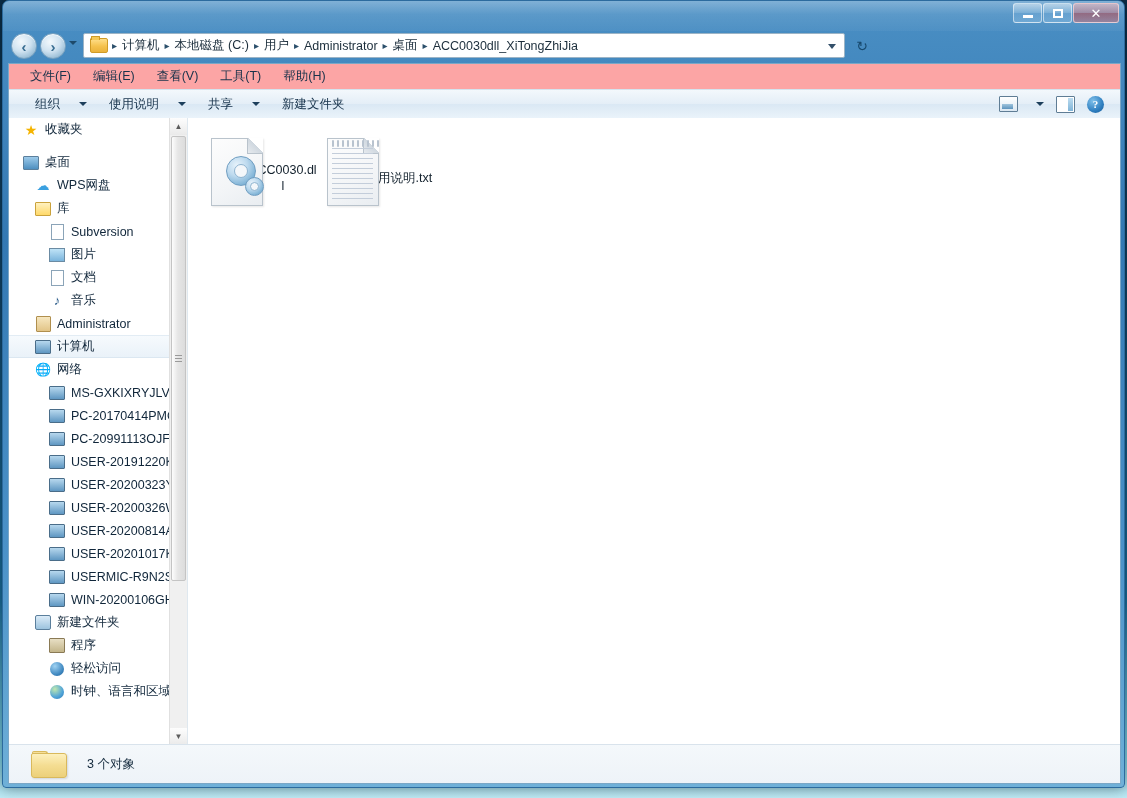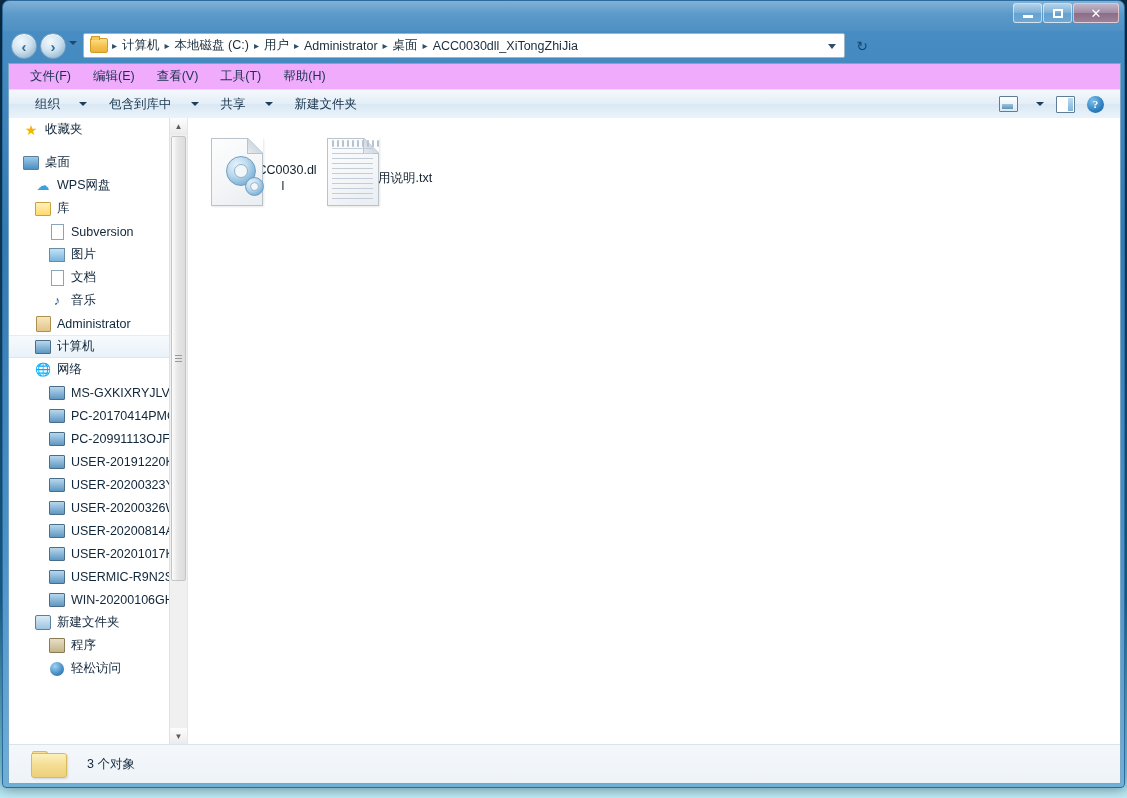--- a/index.html
+++ b/index.html
@@ -128,21 +128,21 @@
   .client {
     position: absolute; left: 5px; top: 62px; width: 1113px; height: 721px;
     background: #fff; border: 1px solid #7aa7c6;
     box-sizing: border-box;
     overflow: hidden;
   }
 
   
   .menubar {
     position: absolute; left: 0; top: 0; right: 0; height: 25px;
-    background: #f0abfc;
+    background: #fca5a5;
     display: flex; align-items: center;
     font-size: 12.5px; color: #18324a;
   }
   .menuitem { padding: 3px 9px; margin-left: 4px; white-space: nowrap; }
   .menuitem:first-child { margin-left: 12px; }
 
   
   .toolbar {
     position: absolute; left: 0; top: 25px; right: 0; height: 28px;
     background: linear-gradient(180deg, #f3f8fc 0%, #e4eef7 50%, #dae8f4 51%, #eaf3fa 100%);
@@ -441,21 +441,21 @@
       <div class="menuitem">工具(T)</div>
       <div class="menuitem">帮助(H)</div>
     </div>
 
     <div class="toolbar">
       <div class="tbitem">
         <span>组织</span>
         <span class="tb-caret"></span>
       </div>
       <div class="tbitem">
-        <span>包含到库中</span>
+        <span>使用说明</span>
         <span class="tb-caret"></span>
       </div>
       <div class="tbitem">
         <span>共享</span>
         <span class="tb-caret"></span>
       </div>
       <div class="tbitem">
         <span>新建文件夹</span>
       </div>
 
@@ -617,20 +617,26 @@
                 <span class="i-prog"></span>
               </span>
               <span class="nav-label">程序</span>
             </div>
             <div class="navrow lvl2">
               <span class="nav-ico">
                 <span class="i-ease"></span>
               </span>
               <span class="nav-label">轻松访问</span>
             </div>
+            <div class="navrow lvl2">
+              <span class="nav-ico">
+                <span class="i-globe"></span>
+              </span>
+              <span class="nav-label">时钟、语言和区域</span>
+            </div>
           </div>
         <div class="navscroll">
           <div class="sb-arrow up">▲</div>
           <div class="sb-thumb">
             <span class="sb-grip">
                 <i></i>
                 <i></i>
                 <i></i>
               </span>
           </div>

